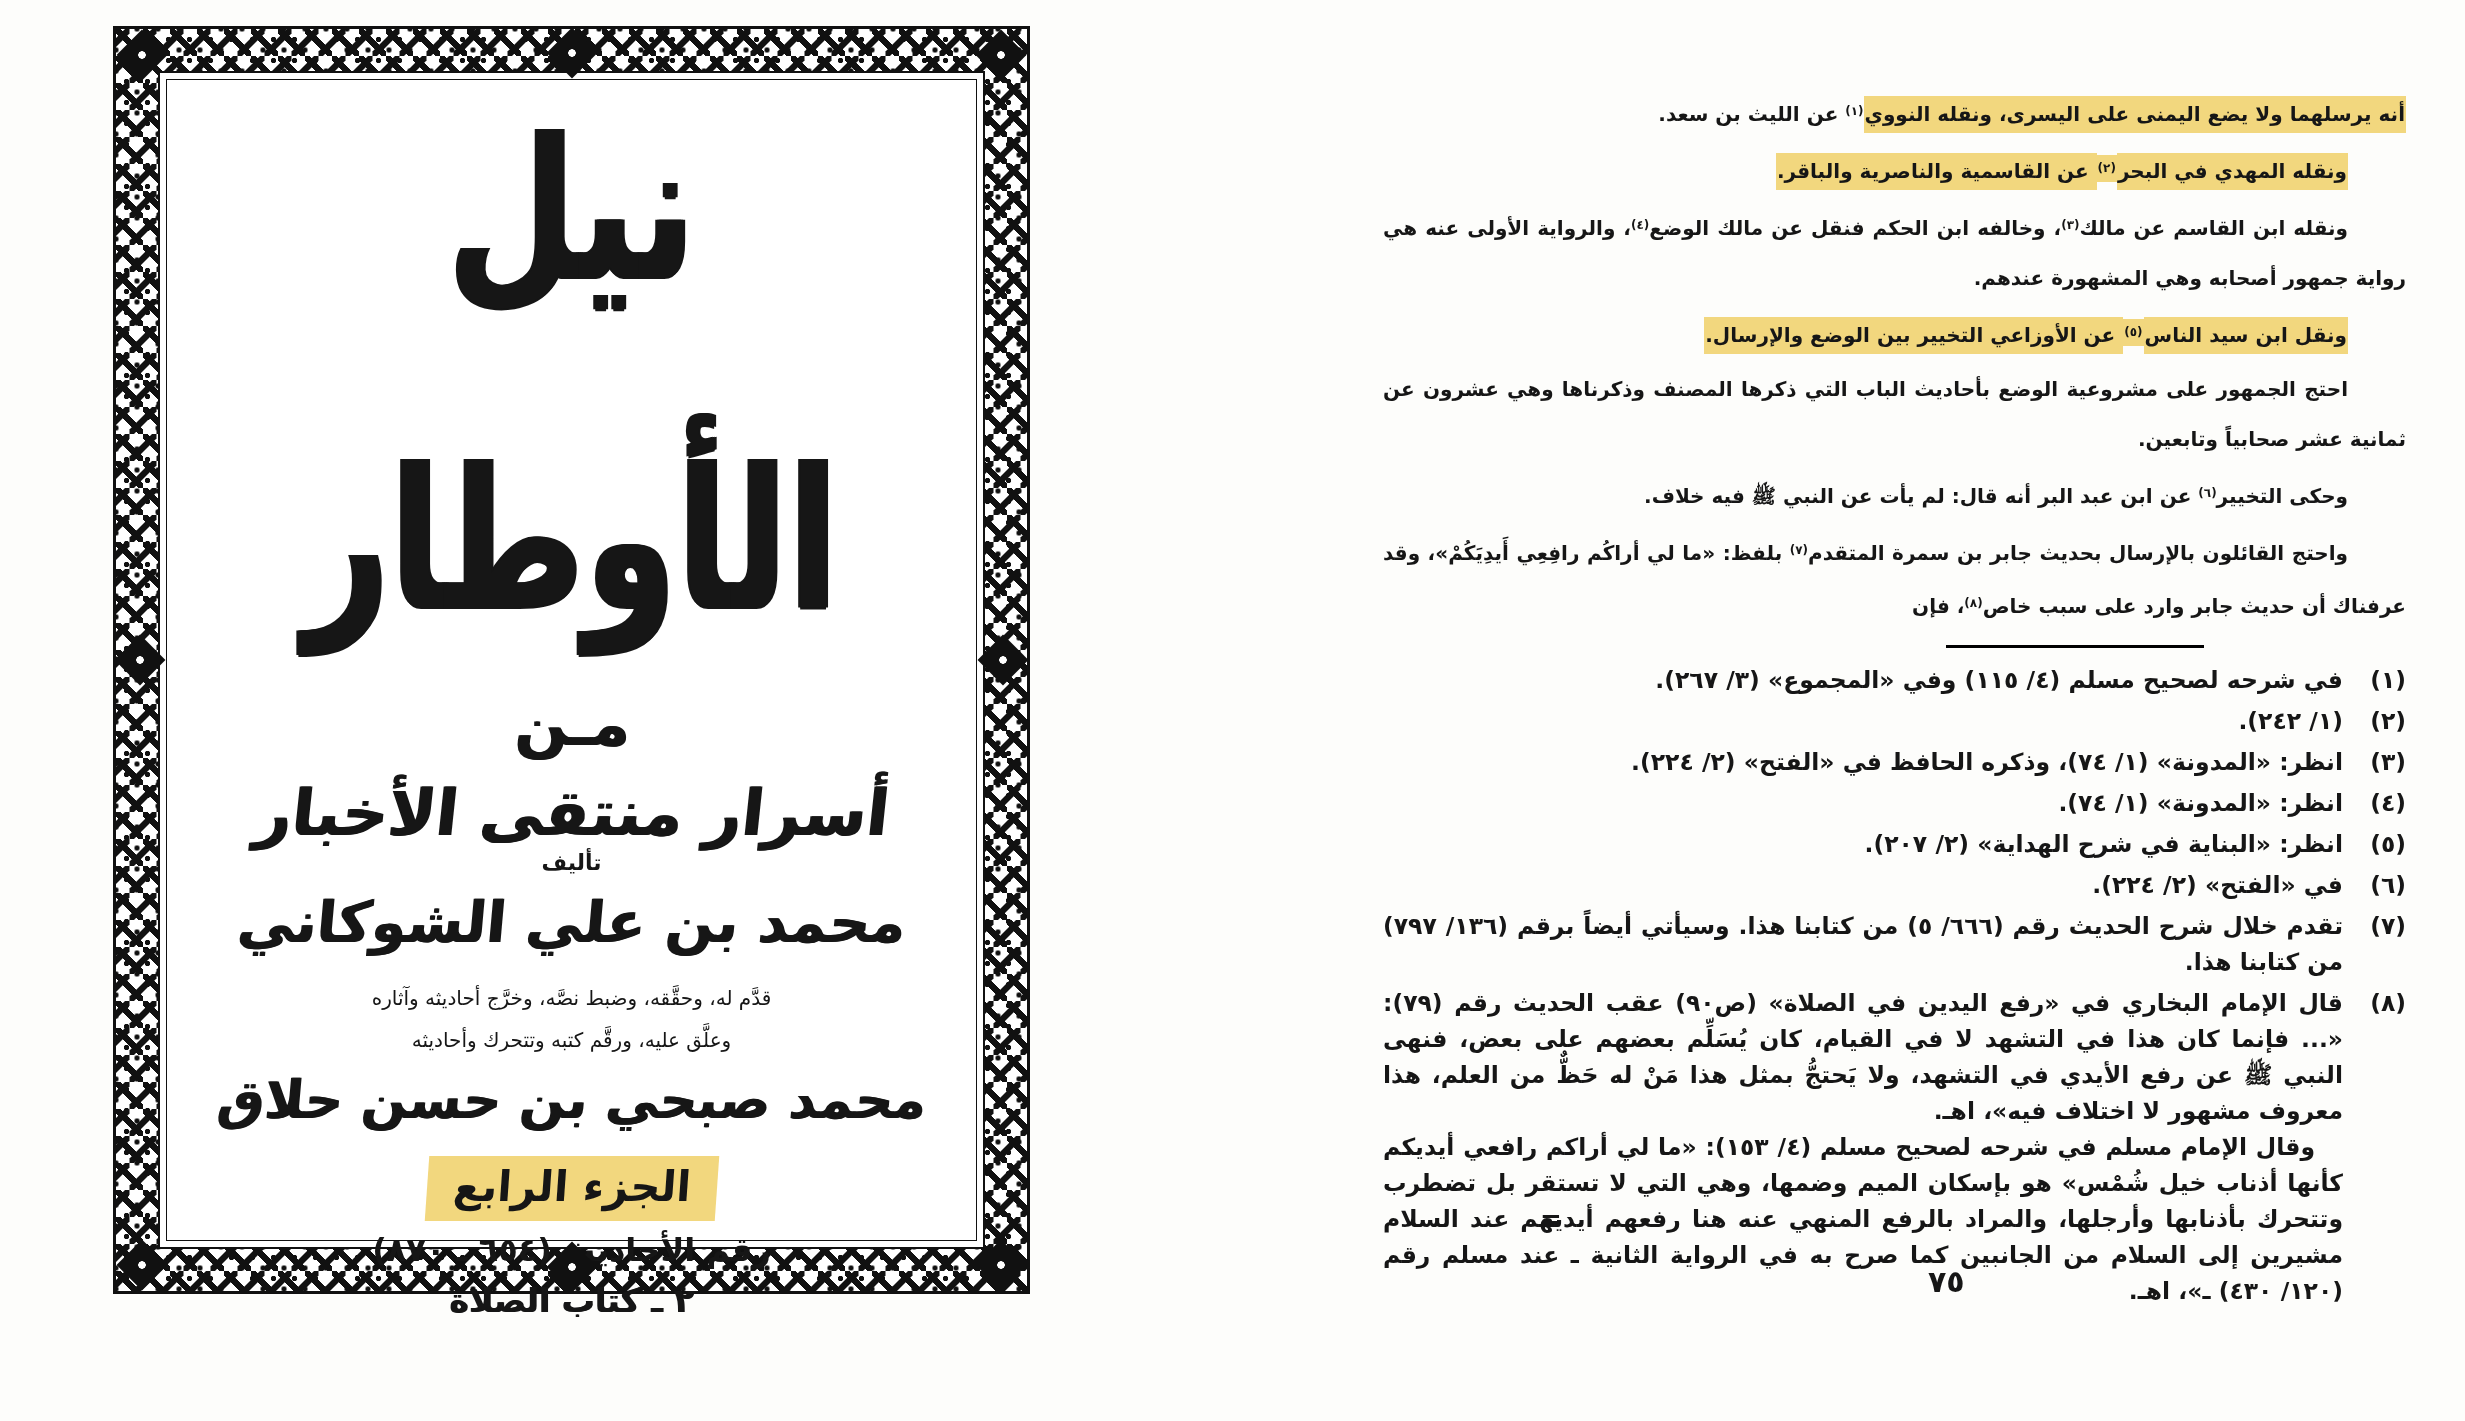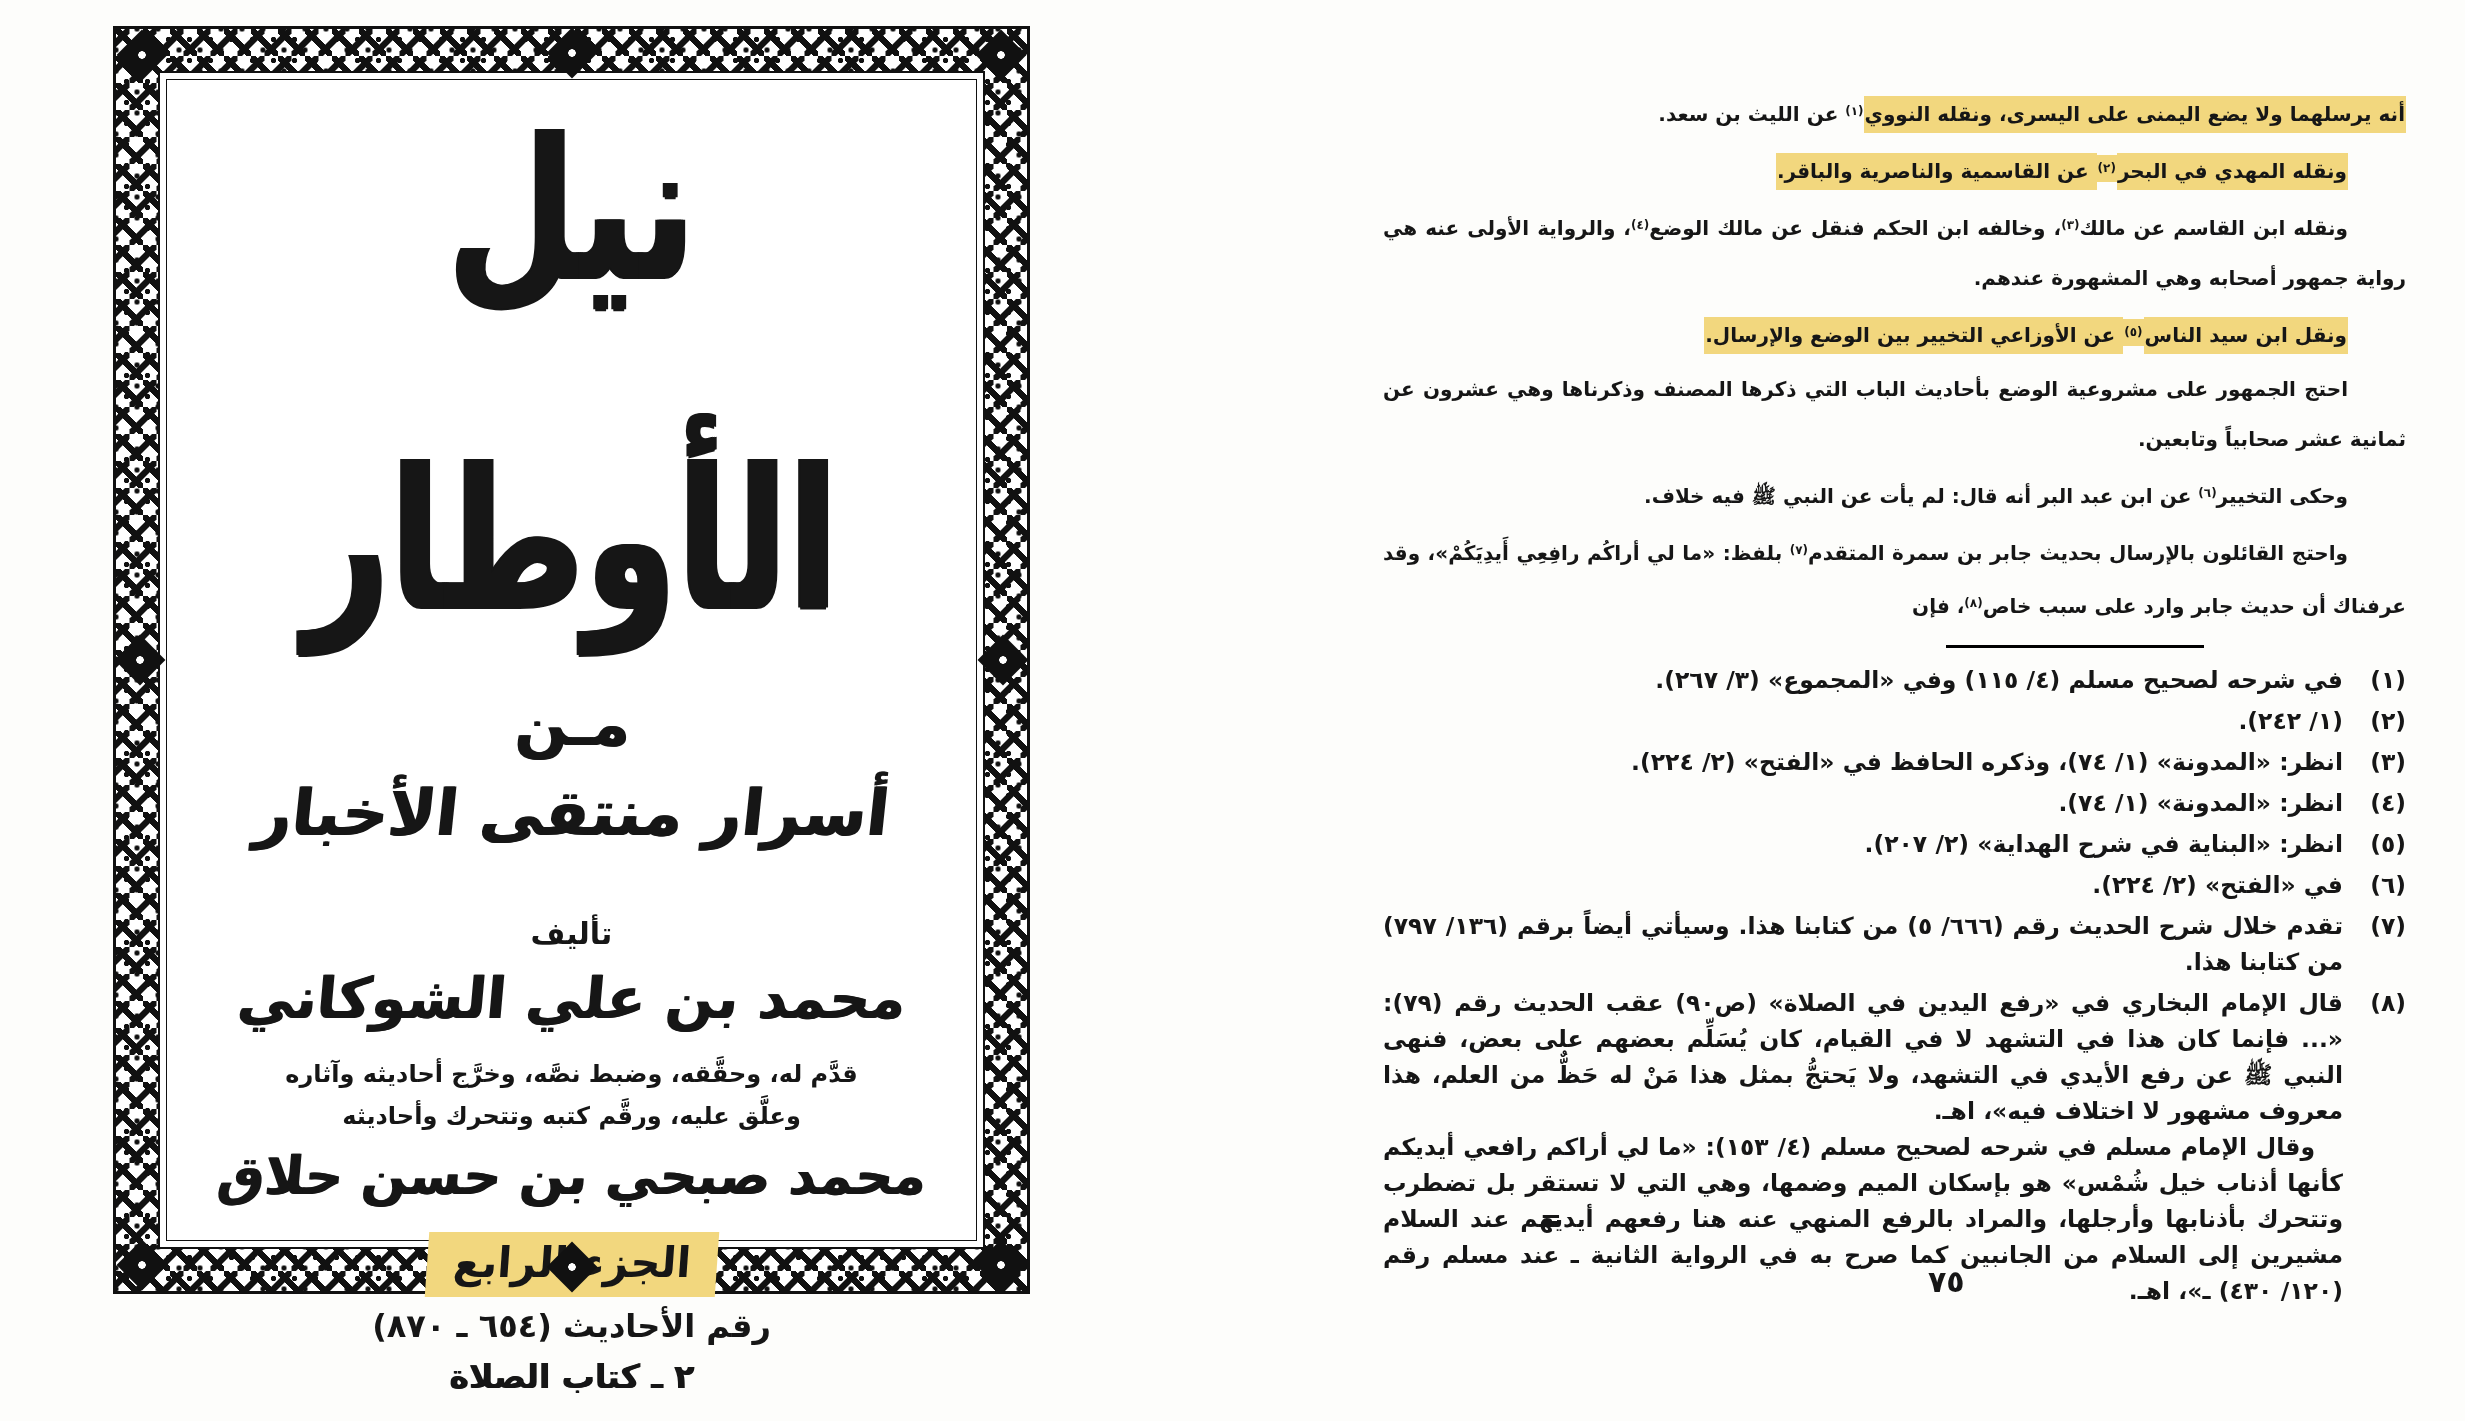--- a/index.html
+++ b/index.html
@@ -38,26 +38,26 @@
     margin-top:52px;font-size:148px;line-height:250px;font-weight:bold;
     transform:scaleY(1.32);transform-origin:center;
     text-shadow:2px 0 0 currentColor,-2px 0 0 currentColor,0 1px 0 currentColor;
     letter-spacing:-2px;
   }
   .cover-min{margin-top:62px;font-size:62px;font-weight:bold;text-shadow:1.5px 0 0 currentColor;text-align:center;}
   .cover-sub{
     margin-top:16px;font-size:64px;font-weight:bold;transform:skewX(-6deg);
     text-shadow:1.5px 0 0 currentColor;
   }
-  .cover-taleef{margin-top:66px;font-size:30px;font-weight:bold;}
+  .cover-taleef{font-size:22px;font-weight:bold;}
   .cover-author{
     margin-top:14px;font-size:57px;font-weight:bold;transform:skewX(-5deg);
     text-shadow:1.2px 0 0 currentColor;
   }
-  .cover-ednote{margin-top:8px;font-size:24px;font-weight:bold;line-height:34px;}
+  .cover-ednote{margin-top:8px;font-size:20px;font-weight:normal;line-height:34px;}
   .cover-ednote.first{margin-top:26px;}
   .cover-editor{
     margin-top:12px;font-size:53px;font-weight:bold;transform:skewX(-5deg);
     text-shadow:1.2px 0 0 currentColor;
   }
   .cover-volume{
     display:inline-block;margin-top:26px;padding:6px 26px 10px;
     font-size:42px;font-weight:bold;transform:skewX(-4deg);
   }
   .cover-range{margin-top:10px;font-size:32px;font-weight:bold;}

